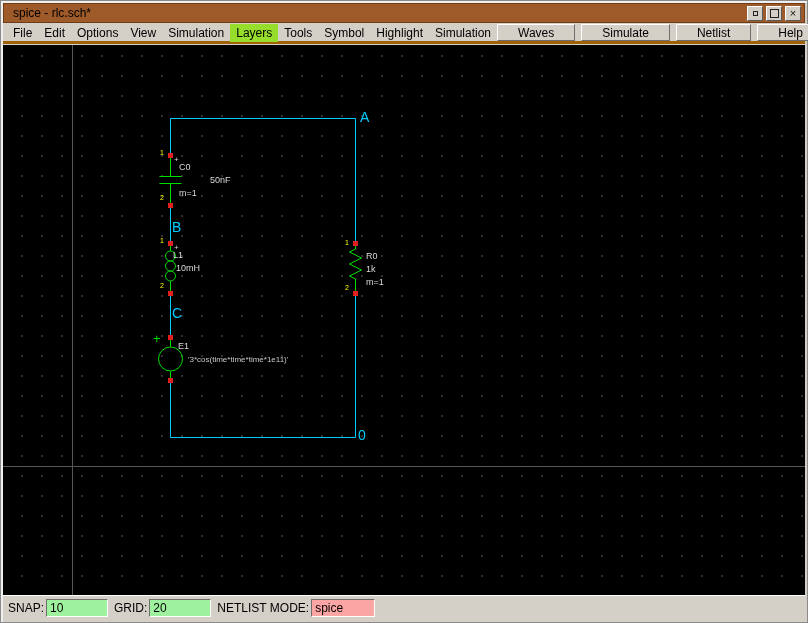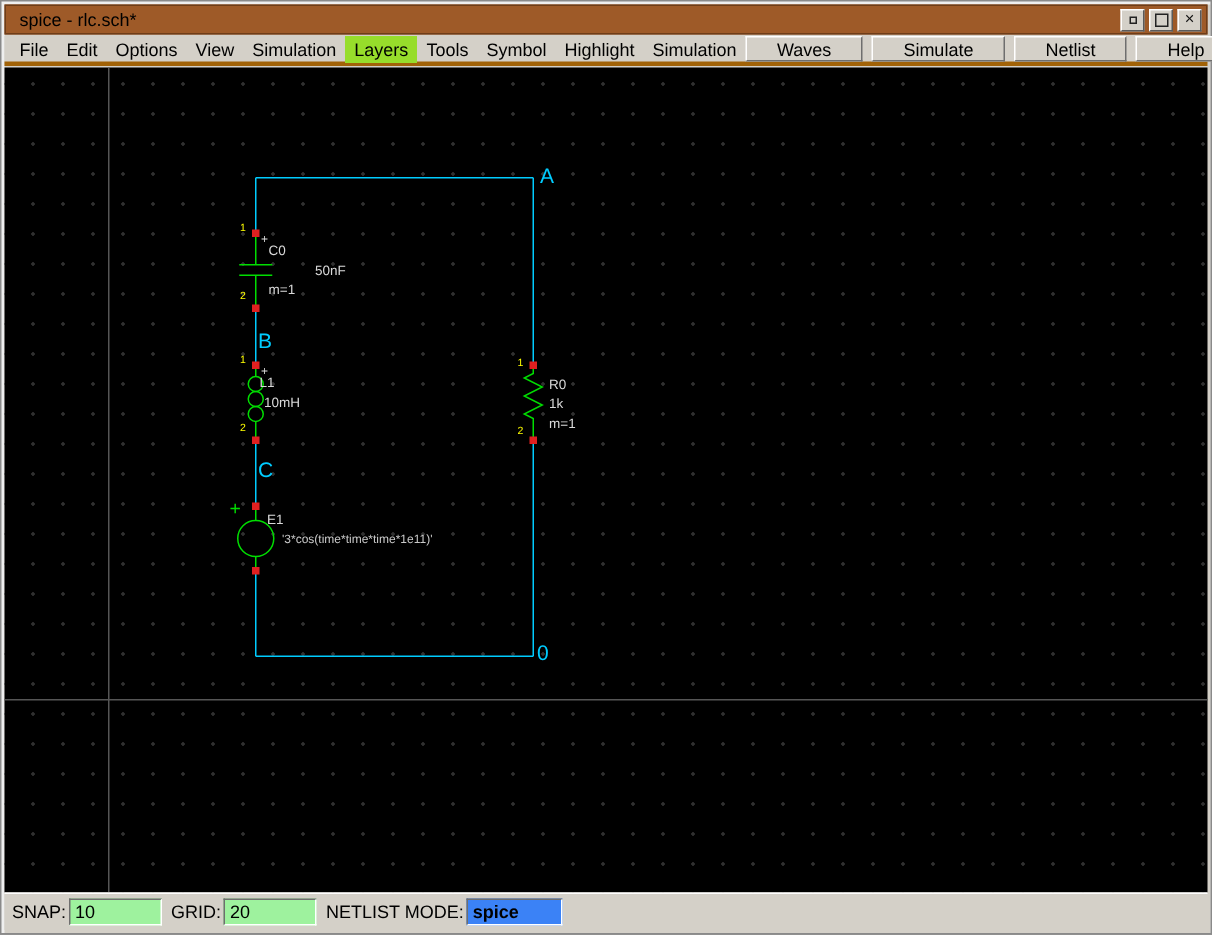--- a/index.html
+++ b/index.html
@@ -35,21 +35,21 @@
   .t-formula { color:#c9c9c9; font-size:8px; }
   .t-pin { color:#ffff00; font-size:7px; }
   .t-plussmall { color:#d9d9d9; font-size:8px; }
   .t-plus { color:#00dd00; font-size:13px; }
 
   
   .statusbar { position:absolute; left:3px; top:595px; width:802px; height:25px; background:#d4d0c8; display:flex; align-items:center; font-size:12px; color:#000; padding:0 5px; border-top:1px solid #fff; }
   .sb-label { margin-right:2px; white-space:pre; }
   .sb-field { height:18px; border:1px solid; border-color:#6e6e6e #ffffff #ffffff #6e6e6e; padding:0 3px; font-size:12px; font-family:"Liberation Sans",sans-serif; color:#000; outline:none; }
   .sb-green { background:#9ef29e; width:62px; }
-  .sb-gray  { background:#3b82f6; width:64px;font-weight:bold; }
+  .sb-gray  { background:#fca5a5; width:64px; }
   .sb-gap { width:6px; }
   .sb-info { margin-left:10px; font-size:11px; white-space:pre; }
 </style>
 </head>
 <body>
 
 <div class="window">
 
   <div class="titlebar">
     <span class="title">spice - rlc.sch*</span>

